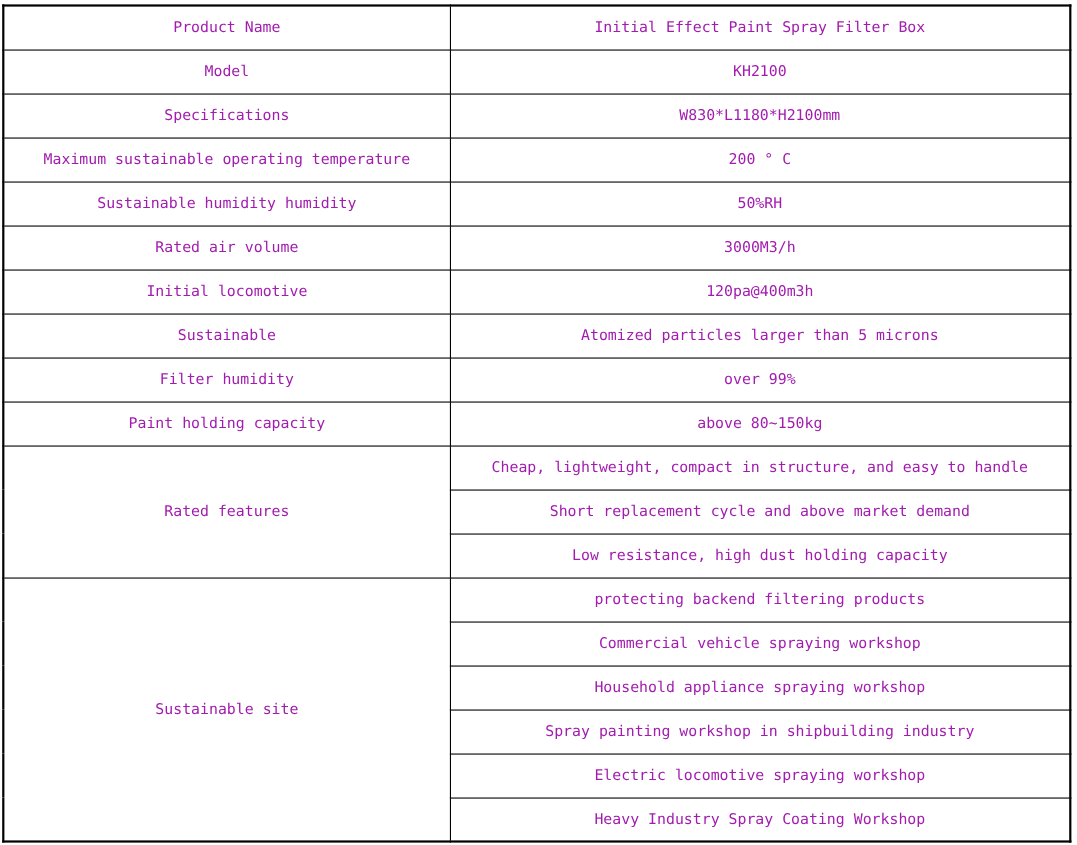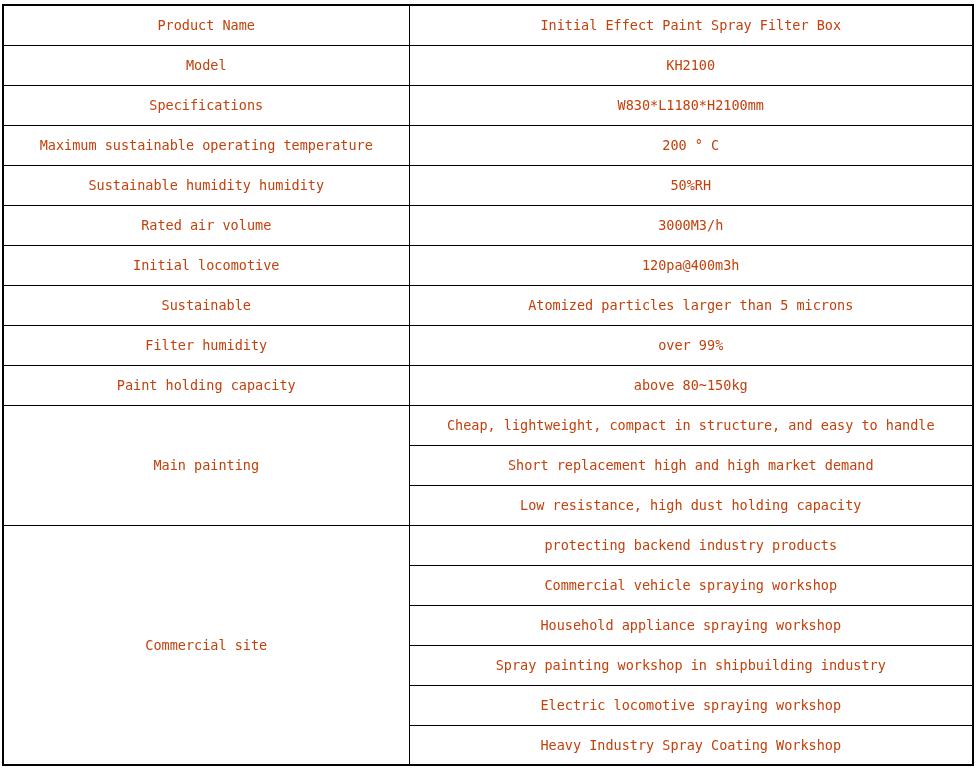--- a/index.html
+++ b/index.html
@@ -14,21 +14,21 @@
   .spec-table {
     position: absolute;
     top: 4px;
     left: 2px;
     width: 970px;
     border-collapse: collapse;
     table-layout: fixed;
     border: 2px solid #000000;
     font-family: "DejaVu Sans Mono", "Liberation Mono", monospace;
     font-size: 13.5px;
-    color: #c2410c;
+    color: #a21caf;
     background: #ffffff;
   }
   .spec-table col.label-col { width: 406px; }
   .spec-table col.value-col { width: 564px; }
   .spec-table td {
     border: 1px solid #000000;
     text-align: center;
     vertical-align: middle;
     height: 40px;
     padding: 0 6px;
@@ -80,33 +80,33 @@
     <tr>
       <td>Filter humidity</td>
       <td>over 99%</td>
     </tr>
     <tr>
       <td>Paint holding capacity</td>
       <td>above 80~150kg</td>
     </tr>
 
     <tr>
-      <td rowspan="3">Main painting</td>
+      <td rowspan="3">Rated features</td>
       <td>Cheap, lightweight, compact in structure, and easy to handle</td>
     </tr>
     <tr>
-      <td>Short replacement high and high market demand</td>
+      <td>Short replacement cycle and above market demand</td>
     </tr>
     <tr>
       <td>Low resistance, high dust holding capacity</td>
     </tr>
 
     <tr>
-      <td rowspan="6">Commercial site</td>
-      <td>protecting backend industry products</td>
+      <td rowspan="6">Sustainable site</td>
+      <td>protecting backend filtering products</td>
     </tr>
     <tr>
       <td>Commercial vehicle spraying workshop</td>
     </tr>
     <tr>
       <td>Household appliance spraying workshop</td>
     </tr>
     <tr>
       <td>Spray painting workshop in shipbuilding industry</td>
     </tr>

